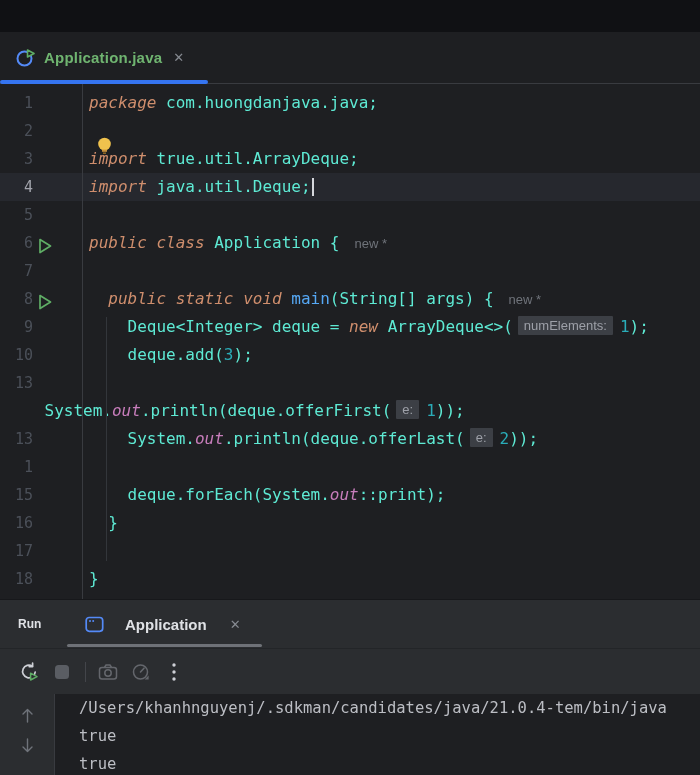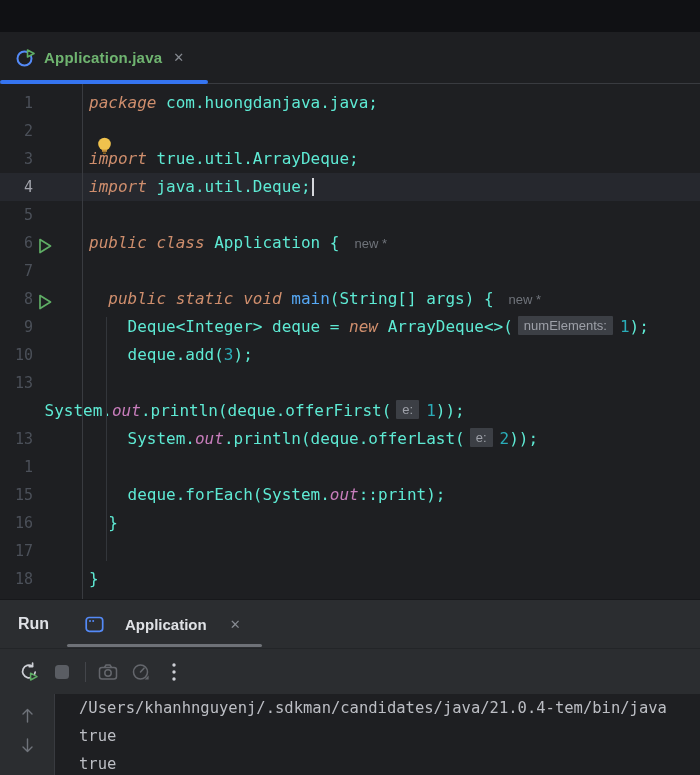--- a/index.html
+++ b/index.html
@@ -31,21 +31,21 @@
   .tk-num { color:#2AACB8; }
   .tk-field { color:#C77DBB; font-style:italic; }
   .tk-hint { display:inline-block; background:#3C3F45; color:#9DA0A8; font:13px/19px "Liberation Sans", sans-serif;
              padding:0 6px; border-radius:1px; margin:0 7px 0 5px; vertical-align:2px; }
   .tk-vhint { color:#6F737A; font:13px "Liberation Sans", sans-serif; margin-left:15px; }
   .tk-caret { display:inline-block; width:2px; height:18px; background:#D5D7DC; vertical-align:-4px; margin-left:1px; }
   .bulb { position:absolute; left:96px; top:52px; z-index:5; cursor:pointer; }
   
   .run-header { height:50px; background:#2B2D30; border-top:1px solid #17181B; border-bottom:1px solid #232528;
                 display:flex; align-items:center; position:relative; }
-  .run-title { margin-left:18px; width:30px; font-size:16px; font-weight:700; color:#DFE1E5; }
+  .run-title { margin-left:18px; width:30px; font-size:12px; font-weight:700; color:#DFE1E5; }
   .run-tab { margin-left:19px; height:100%; display:flex; align-items:center; gap:21px; padding:0 19px 0 18px; position:relative; cursor:pointer; }
   .run-tab::after { content:''; position:absolute; left:0; right:0; bottom:1px; height:3px; background:#6E7177; border-radius:2px; }
   .run-tab-label { font-size:15px; font-weight:600; color:#DFE1E5; }
   
   .toolbar { height:45px; background:#2B2D30; display:flex; align-items:center; padding-left:16px; }
   .tb-btn { width:26px; height:26px; display:flex; align-items:center; justify-content:center; border-radius:4px; cursor:pointer; margin-right:7px; }
   .tb-sep { width:1px; height:20px; background:#43454A; margin:0 9px 0 3px; }
   .dim { opacity:.5; }
   
   .console { height:113px; display:flex; background:#1E1F22; }

